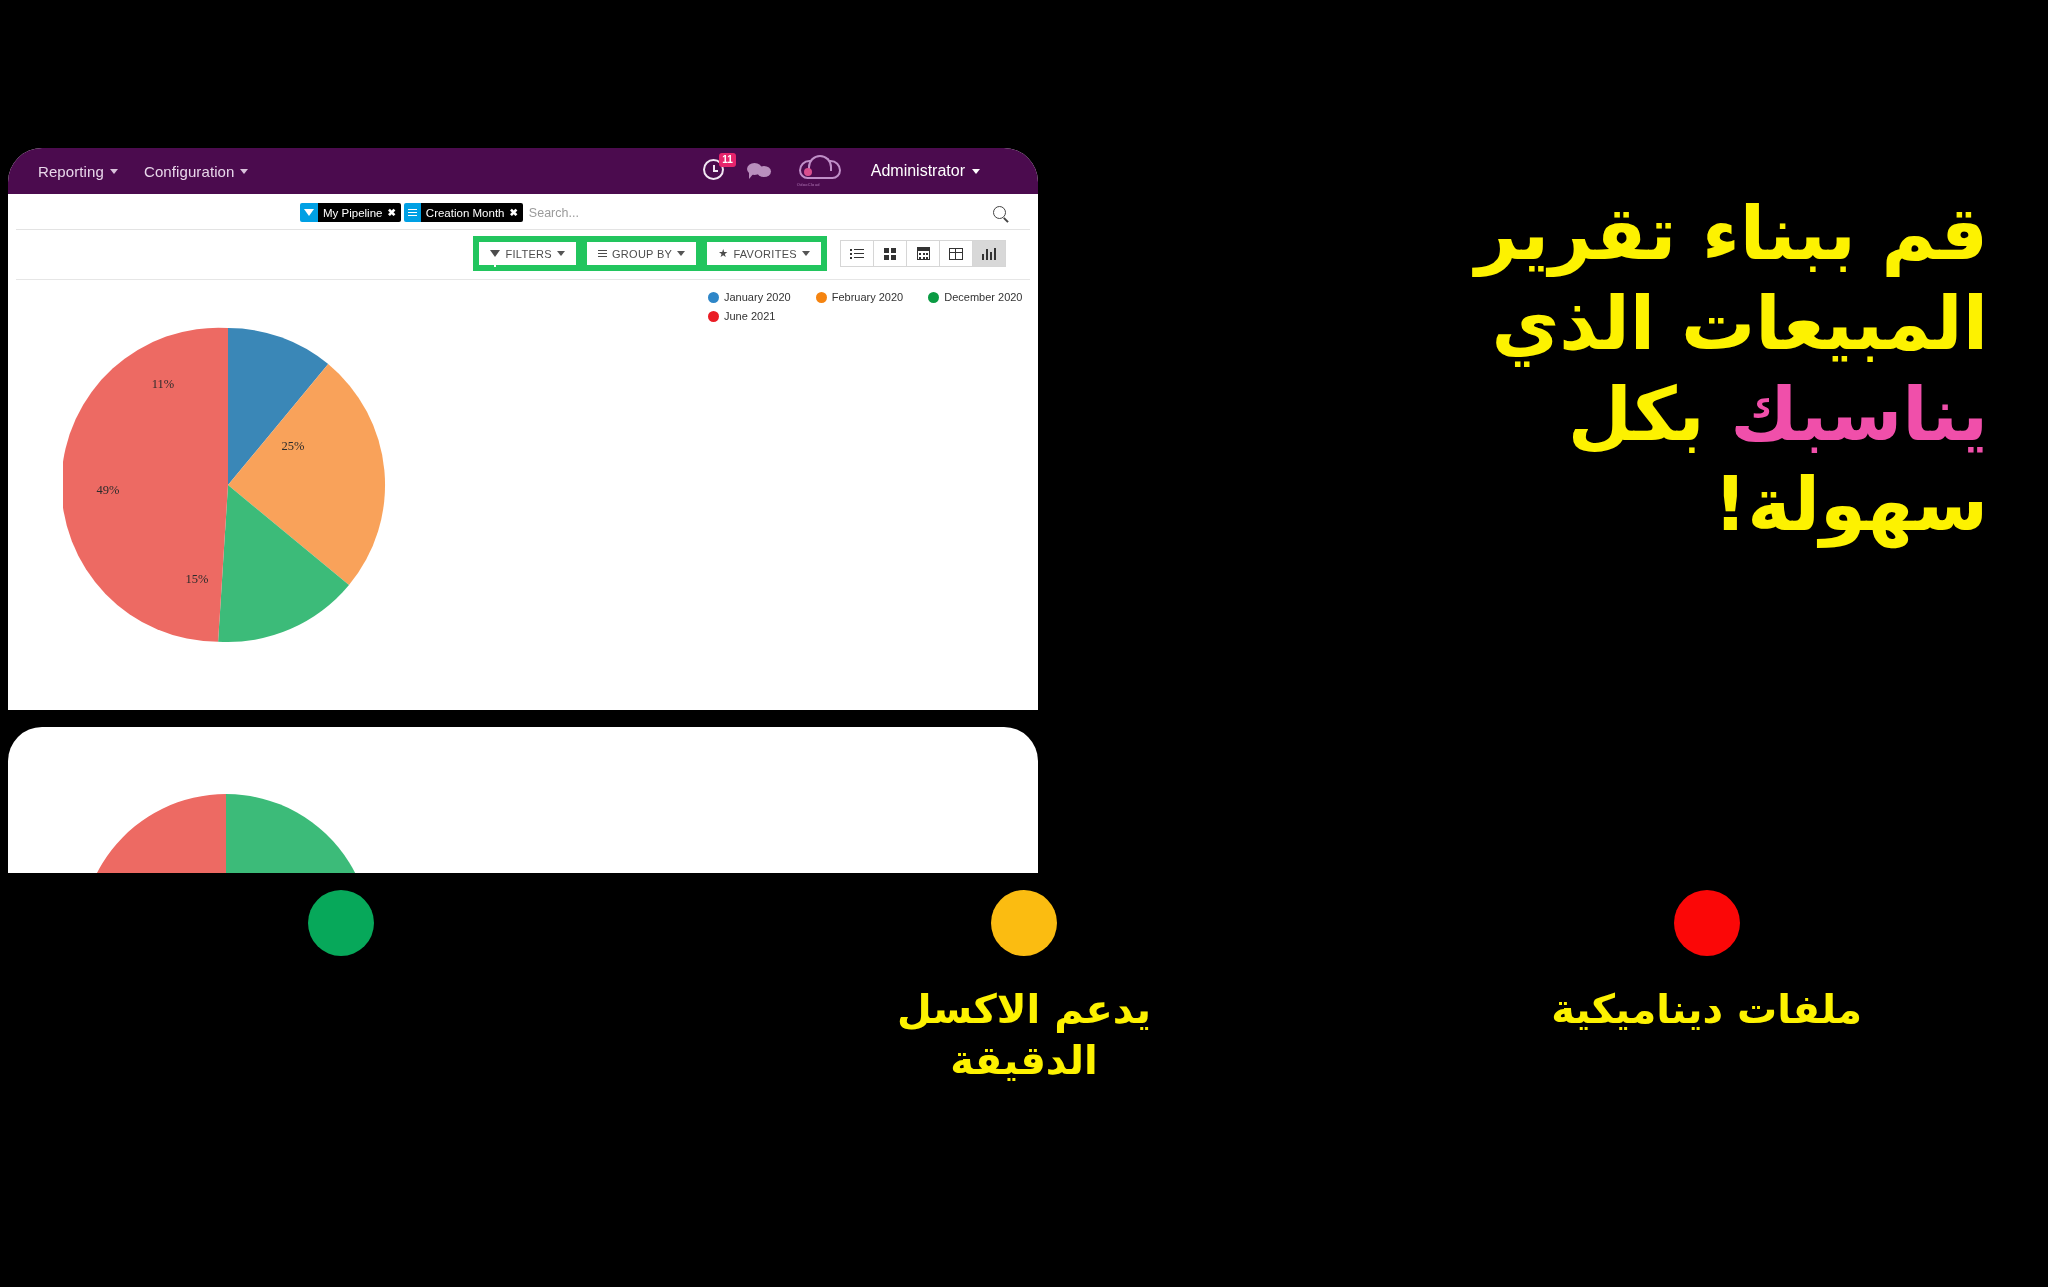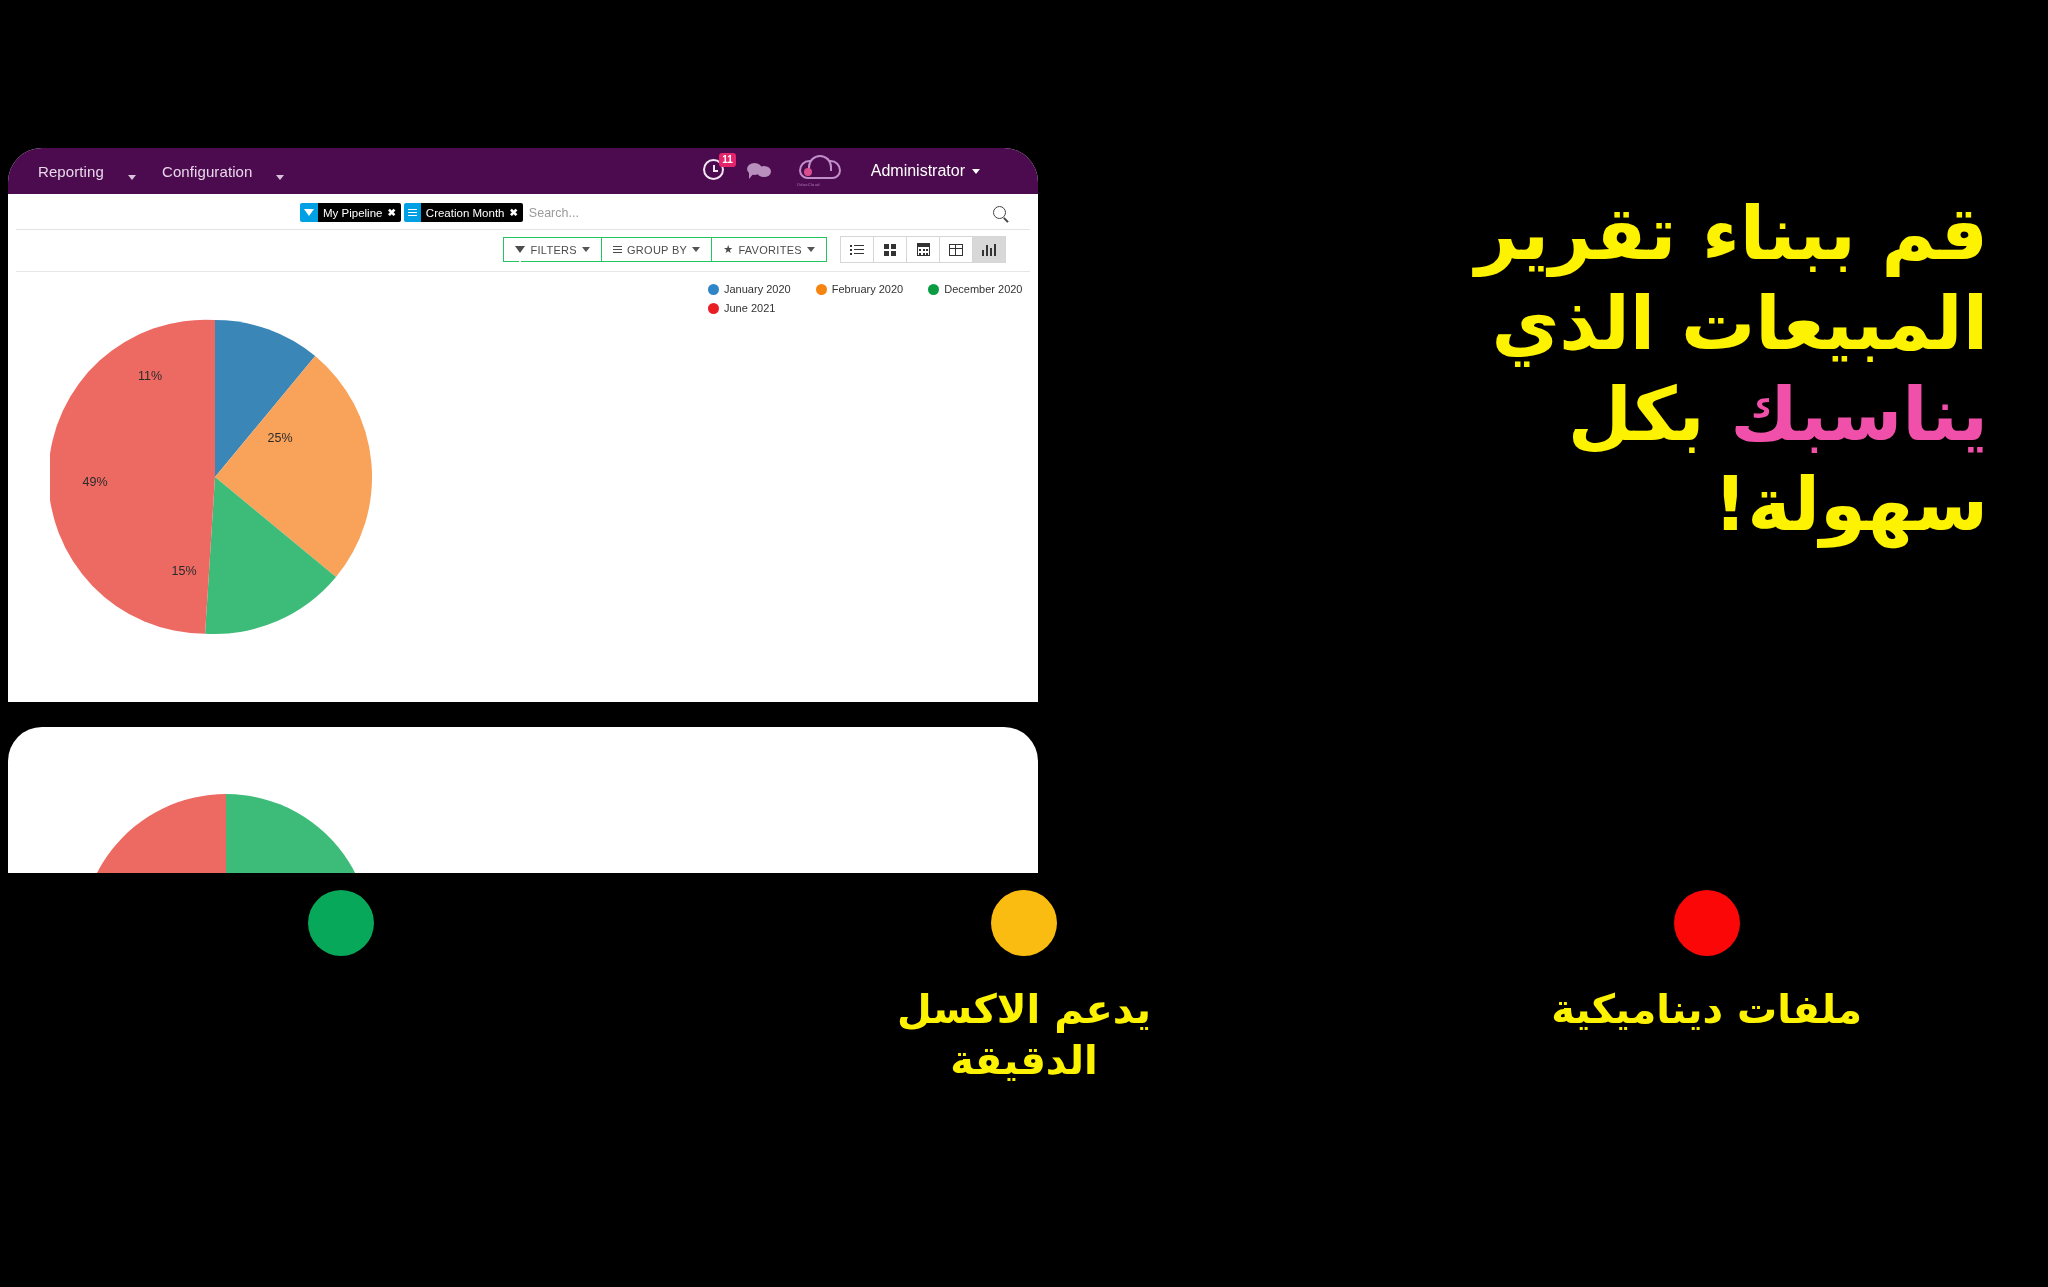--- a/index.html
+++ b/index.html
@@ -34,22 +34,22 @@
     align-items: center;
     padding: 0 16px 0 30px;
     position: relative;
   }
   .nav-left { display: flex; align-items: center; gap: 26px; }
   .nav-item {
     color: #e8d7ea;
     font-size: 15px;
     letter-spacing: .1px;
     display: flex;
-    align-items: flex-end;
-    gap: 24px;
+    align-items: center;
+    gap: 6px;
     cursor: pointer;
   }
   .caret {
     width: 0; height: 0;
     border-left: 4px solid transparent;
     border-right: 4px solid transparent;
     border-top: 5px solid #d9c3dc;
     display: inline-block;
   }
   .nav-right {
@@ -209,21 +209,21 @@
 
   .cp-buttons {
     display: flex; align-items: center; justify-content: flex-end;
     padding: 6px 24px 8px 24px;
     border-bottom: 1px solid #e6e6e6;
     margin: 0 8px;
     gap: 14px;
   }
   .btn-group { display: flex; }
   .cp-btn {
-    border: 1px solid #22c55e;
+    border: 6px solid #22c55e;
     background: #fff;
     color: #4c4c4c;
     font-size: 11px;
     letter-spacing: .3px;
     padding: 5px 11px;
     display: flex; align-items: center; gap: 5px;
     cursor: pointer;
     margin-left: -1px;
     font-family: "Liberation Sans", sans-serif;
   }
@@ -258,21 +258,21 @@
     left: 700px; top: 8px;
     width: 320px;
     font-size: 11px;
     color: #333;
     line-height: 19px;
   }
   .legend-row { display: flex; flex-wrap: wrap; gap: 0 25px; }
   .legend-item { display: flex; align-items: center; gap: 5px; }
   .legend-dot { width: 11px; height: 11px; border-radius: 50%; display:block; }
 
-  .pie-wrap { position: absolute; left: 42px; top: 40px; width: 330px; height: 330px; }
+  .pie-wrap { position: absolute; left: 55px; top: 40px; width: 330px; height: 330px; font-family: Liberation Serif, serif; }
   .pie-label {
     position: absolute;
     font-size: 12.5px;
     color: #2b2b2b;
     transform: translate(-50%, -50%);
   }
   .pie2-wrap { position: absolute; left: 68px; top: 62px; width: 300px; height: 300px; }
 
   
   .headline {

